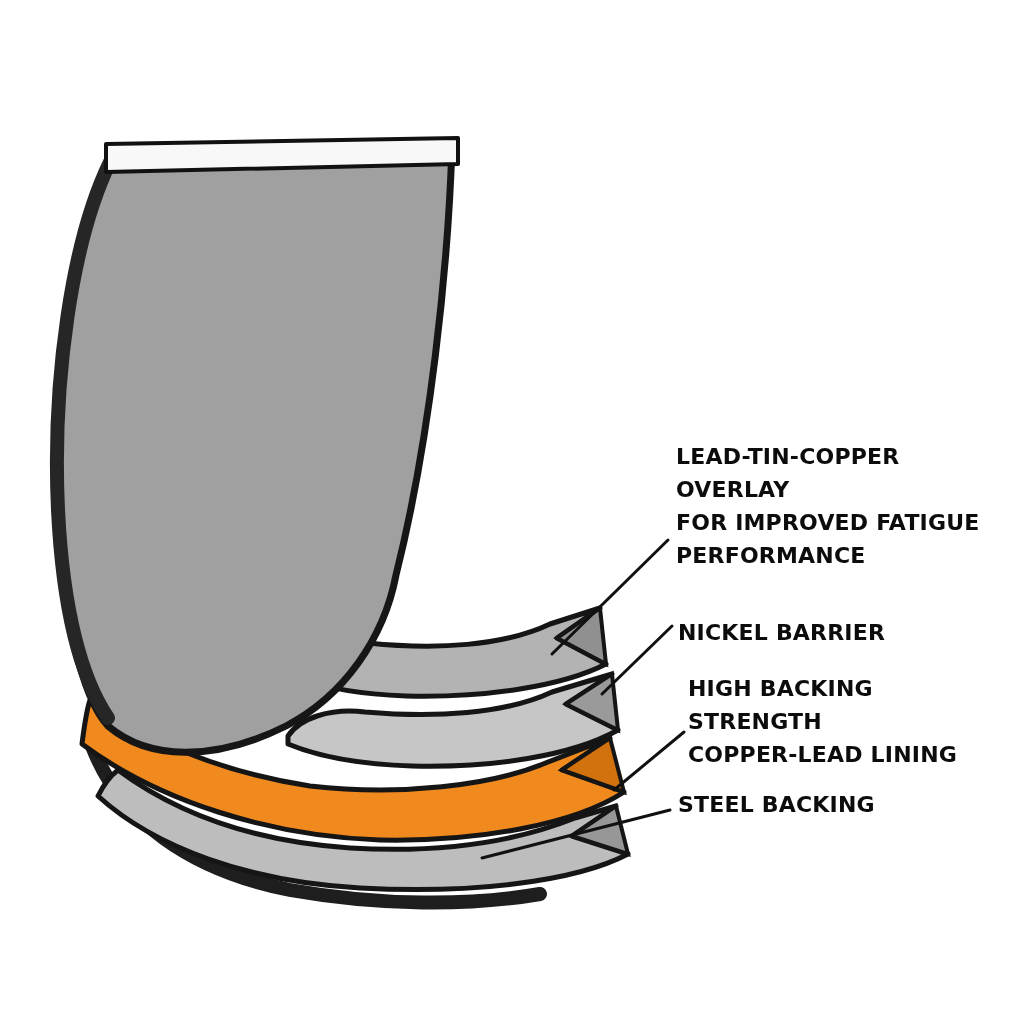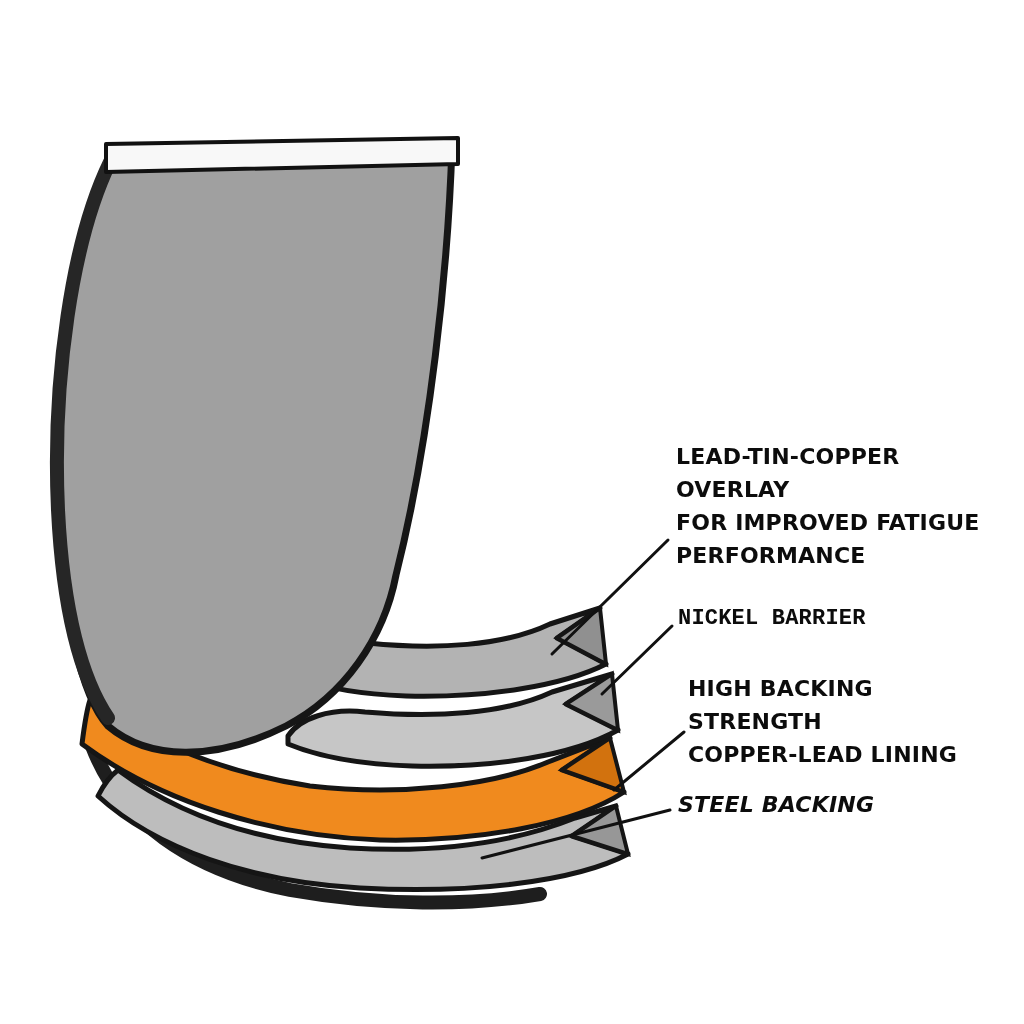--- a/index.html
+++ b/index.html
@@ -23,23 +23,23 @@
   .layer-label {
     position: absolute;
     font-weight: 700;
     font-size: 22px;
     line-height: 33px;
     color: #0c0c0c;
     white-space: pre-line;
     letter-spacing: 0.2px;
   }
   .label-overlay { left: 676px; top: 440px; width: 340px; }
-  .label-nickel  { left: 678px; top: 602px; font-family: Liberation Mono, monospace; }
+  .label-nickel  { left: 678px; top: 616px; }
   .label-lining  { left: 688px; top: 672px; width: 320px; }
-  .label-steel   { left: 678px; top: 788px; font-style: italic; }
+  .label-steel   { left: 678px; top: 788px; }
 </style>
 </head>
 <body>
 
 <div id="stage">
 
   <svg width="1024" height="1024" viewBox="0 0 1024 1024">
 
     <path d="M 92,746 C 120,820 190,870 290,890 C 380,906 470,906 540,894" fill="none" stroke="#1e1e1e" stroke-width="14" stroke-linecap="round"></path>
 

